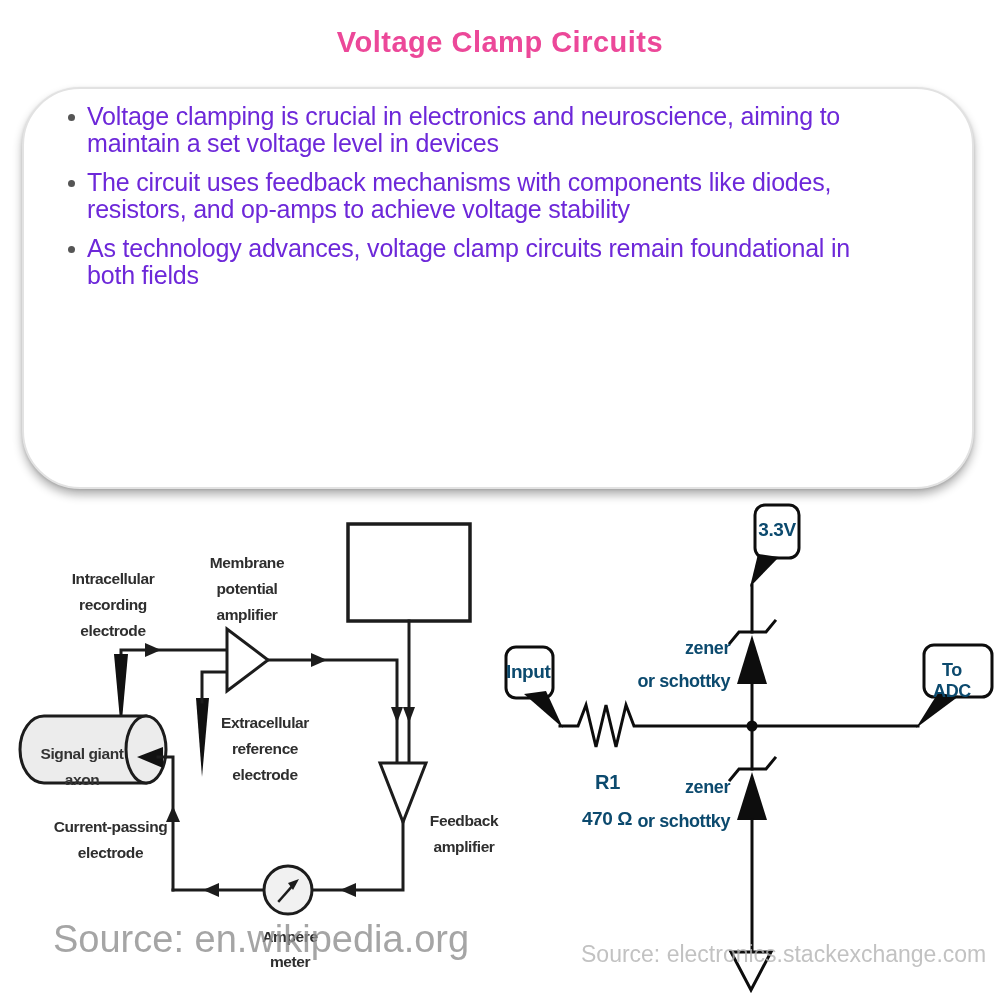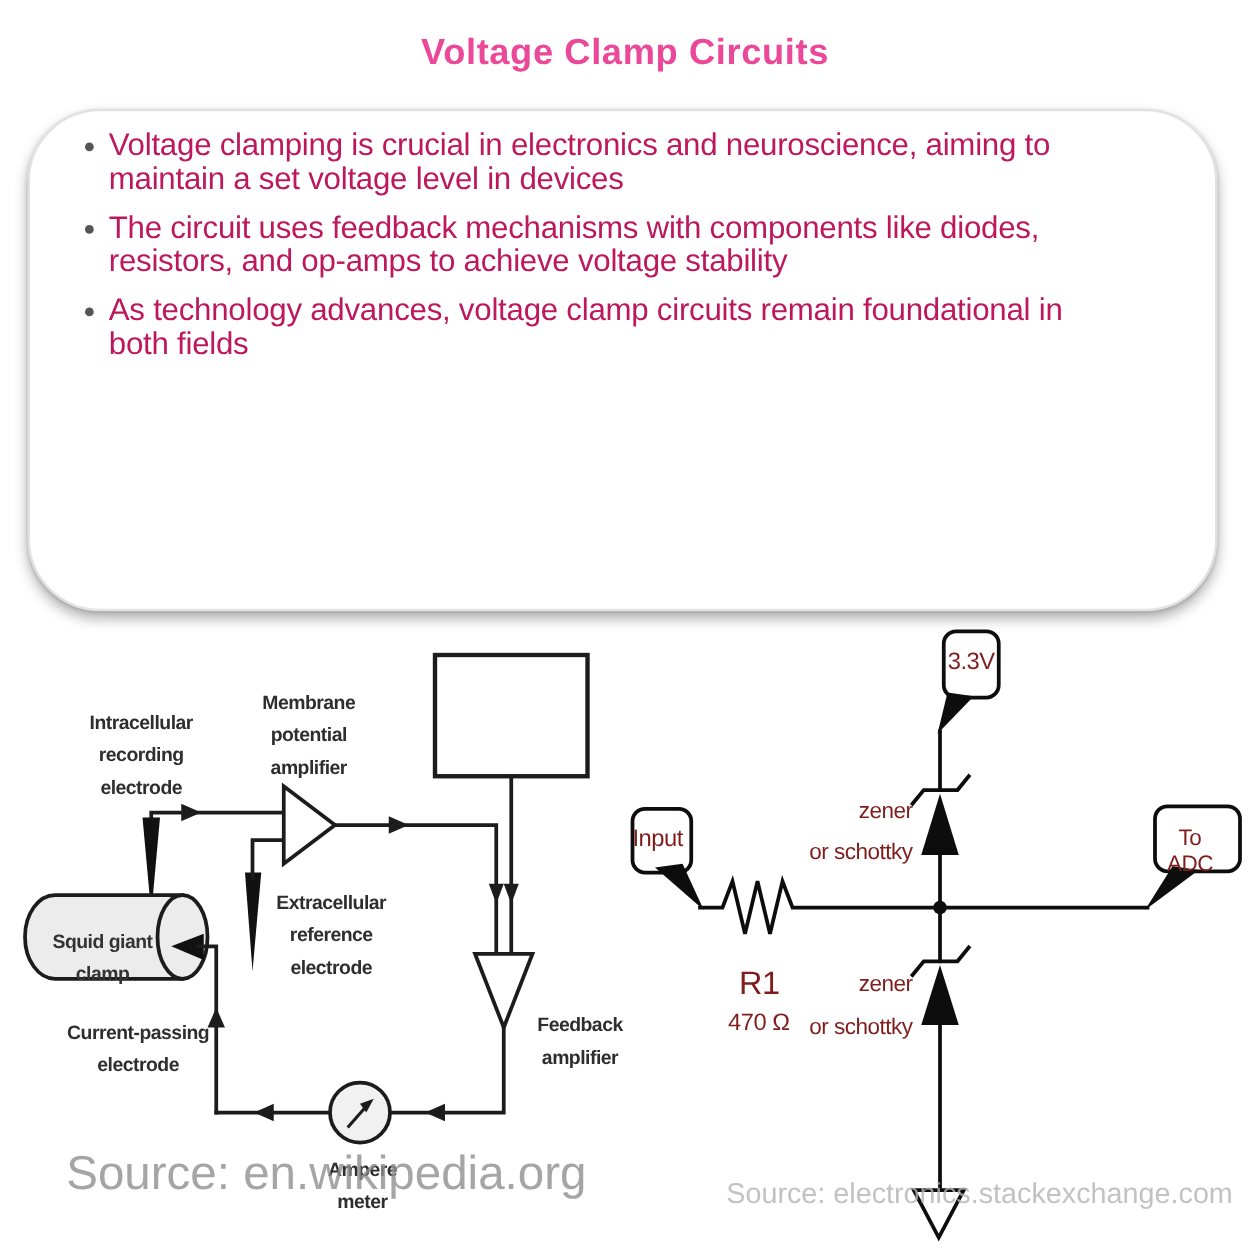--- a/index.html
+++ b/index.html
@@ -9,28 +9,28 @@
   .page-title{position:absolute;left:0;top:26px;width:1000px;text-align:center;
     font-size:29px;font-weight:700;letter-spacing:.5px;color:#ec4899;}
   
   .summary-card{position:absolute;left:22px;top:87px;width:952px;height:402px;
     background:#fff;border:2px solid #e2e2e2;border-radius:58px;box-sizing:border-box;
     box-shadow:0 6px 10px rgba(0,0,0,.30), 0 1px 3px rgba(0,0,0,.12);
     padding:14px 28px 0 30px;}
   .bullet-row{display:flex;align-items:flex-start;margin:0 0 12px 0;}
   .bullet-dot{flex:0 0 auto;width:7px;height:7px;border-radius:50%;background:#555;
     margin:11px 12px 0 14px;}
-  .bullet-text{font-size:25px;line-height:27px;color:#be185d;white-space:pre-line;
+  .bullet-text{font-size:25px;line-height:27px;color:#6d28d9;white-space:pre-line;
     letter-spacing:-0.2px;}
   
   #circuit-svg{position:absolute;left:0;top:0;width:1000px;height:1000px;}
   
   .dlabel{position:absolute;white-space:pre-line;text-align:center;color:#2e2e2e;
     font-size:15.5px;font-weight:700;line-height:26px;letter-spacing:-0.4px;}
-  .elabel{position:absolute;white-space:pre-line;color:#7f1d1d;font-weight:400;
+  .elabel{position:absolute;white-space:pre-line;color:#0c4a6e;font-weight:700;
     font-size:18px;letter-spacing:-0.4px;}
   .watermark{position:absolute;color:#8f8f8f;opacity:.8;white-space:nowrap;}
 </style>
 </head>
 <body>
 
 <div id="stage">
 
   <div class="page-title">Voltage Clamp Circuits</div>
 
@@ -122,34 +122,34 @@
 
   <div class="dlabel" style="left:52px;top:566px;width:122px;">Intracellular
 recording
 electrode</div>
   <div class="dlabel" style="left:186px;top:550px;width:122px;">Membrane
 potential
 amplifier</div>
   <div class="dlabel" style="left:204px;top:710px;width:122px;">Extracellular
 reference
 electrode</div>
-  <div class="dlabel" style="left:24px;top:741px;width:116px;font-weight:700;color:#333;">Squid giant clamp</div>
+  <div class="dlabel" style="left:24px;top:741px;width:116px;font-weight:700;color:#333;">Signal giant axon</div>
   <div class="dlabel" style="left:48px;top:814px;width:125px;">Current-passing
 electrode</div>
   <div class="dlabel" style="left:424px;top:808px;width:80px;text-align:center;">Feedback
 amplifier</div>
   <div class="dlabel" style="left:250px;top:924px;width:80px;line-height:25px;">Ampere
 meter</div>
 
   <div class="elabel" style="left:755px;top:519px;width:44px;text-align:center;font-size:19px;">3.3V</div>
   <div class="elabel" style="left:506px;top:661px;width:47px;text-align:left;font-size:19px;">Input</div>
   <div class="elabel" style="left:924px;top:660px;width:56px;text-align:center;">To ADC</div>
   <div class="elabel" style="left:630px;top:632px;width:100px;text-align:right;line-height:33px;">zener
 or schottky</div>
   <div class="elabel" style="left:630px;top:770px;width:100px;text-align:right;line-height:34px;">zener
 or schottky</div>
-  <div class="elabel" style="left:580px;top:771px;width:55px;text-align:center;font-size:26px;">R1</div>
+  <div class="elabel" style="left:580px;top:771px;width:55px;text-align:center;font-size:20px;">R1</div>
   <div class="elabel" style="left:572px;top:808px;width:70px;text-align:center;font-size:19px;">470 Ω</div>
 
   <div class="watermark" style="left:53px;top:918px;font-size:38px;color:#8f8f8f;">Source: en.wikipedia.org</div>
   <div class="watermark" style="left:581px;top:941px;font-size:23px;color:#b3b3b3;">Source: electronics.stackexchange.com</div>
 
 </div>
 
 </body></html>

